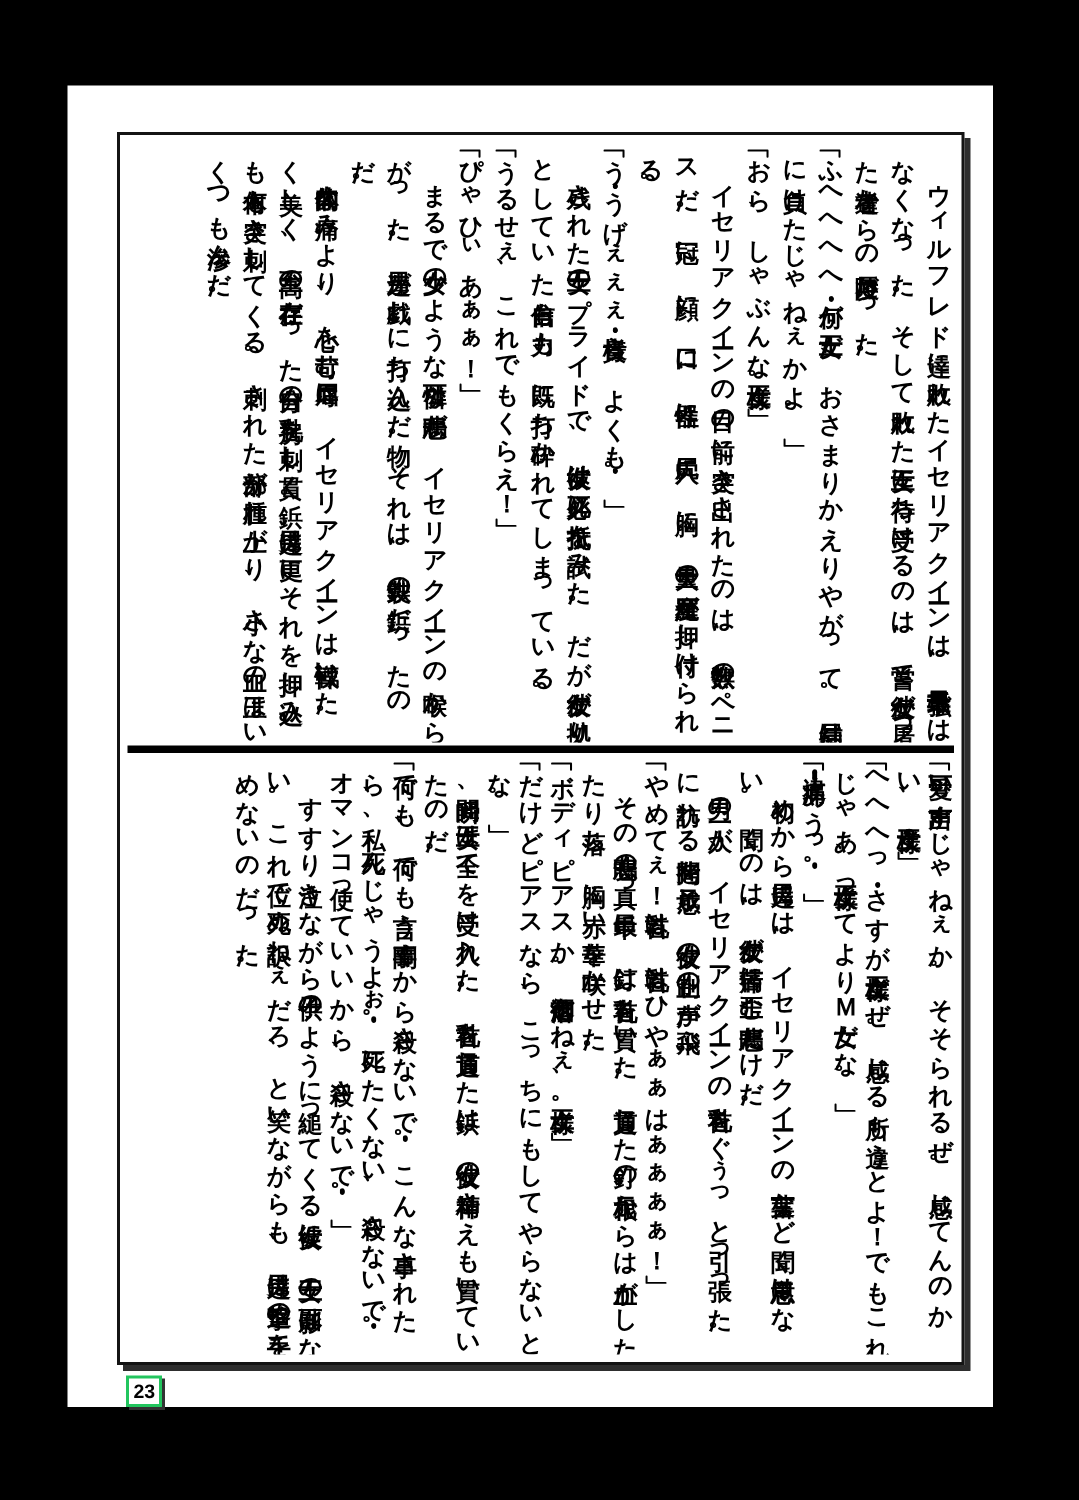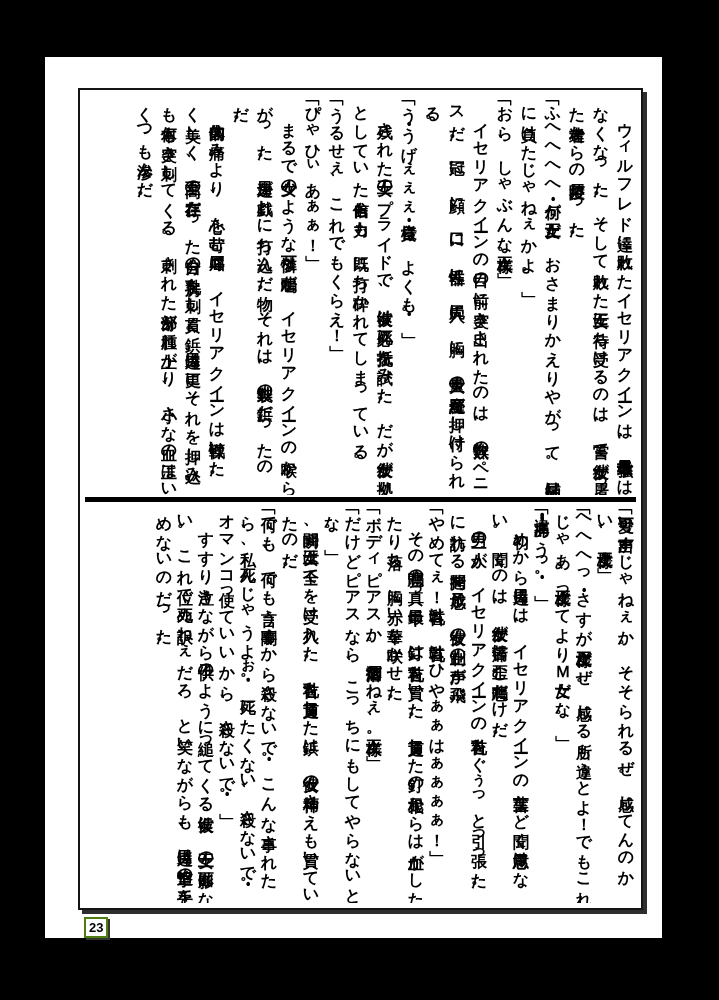--- a/index.html
+++ b/index.html
@@ -59,21 +59,21 @@
     flex: 0 0 5px;
     background: #000000;
     margin: 2px 1px;
   }
   .page-num-box {
     position: absolute;
     left: 84px;
     top: 917px;
     min-width: 14px;
     background: #ffffff;
-    border: 2px solid #4d7c0f;
+    border: 2px solid #22c55e;
     box-shadow: 2px 2px 0 #333333;
     padding: 0 3px;
     font-size: 13px;
     line-height: 17px;
     text-align: center;
   }
 </style>
 </head>
 <body>
 

